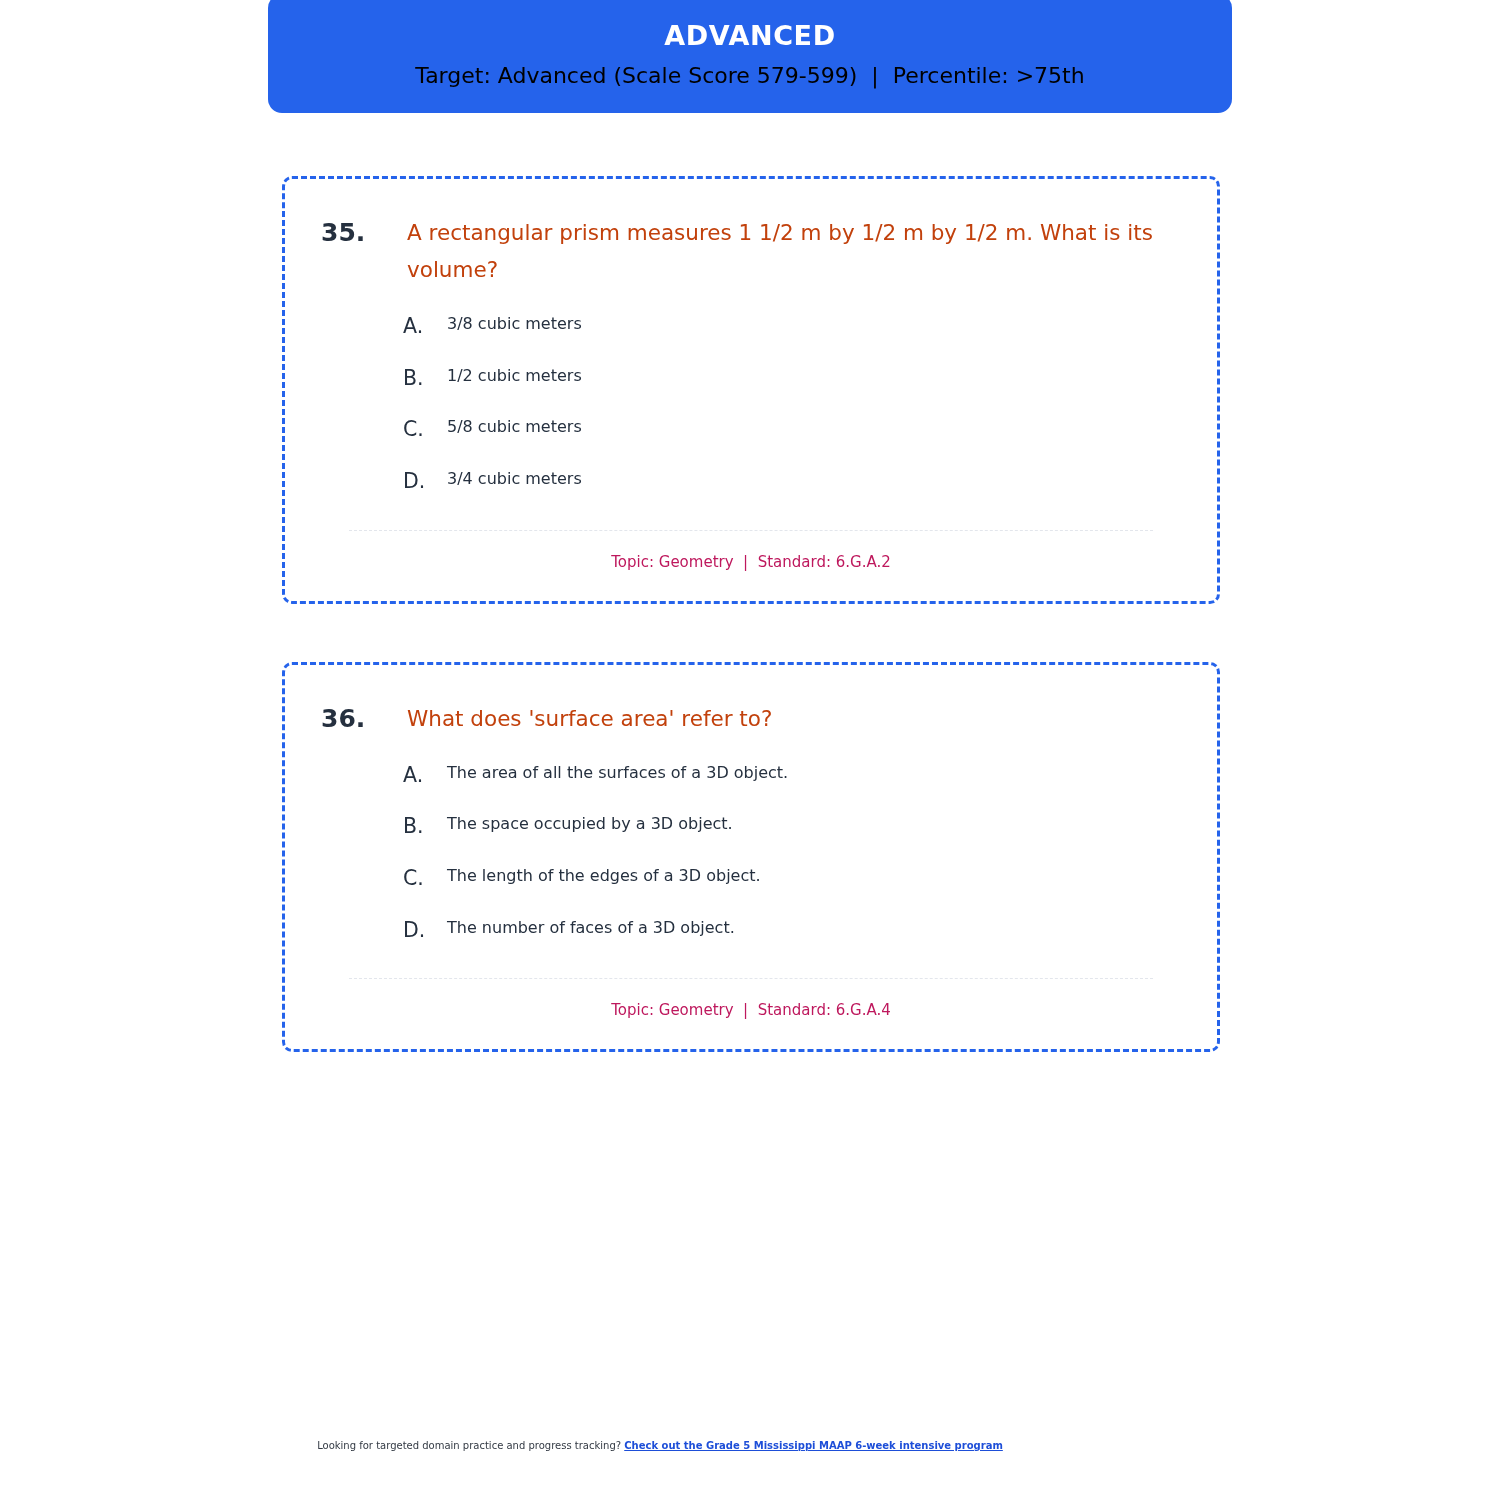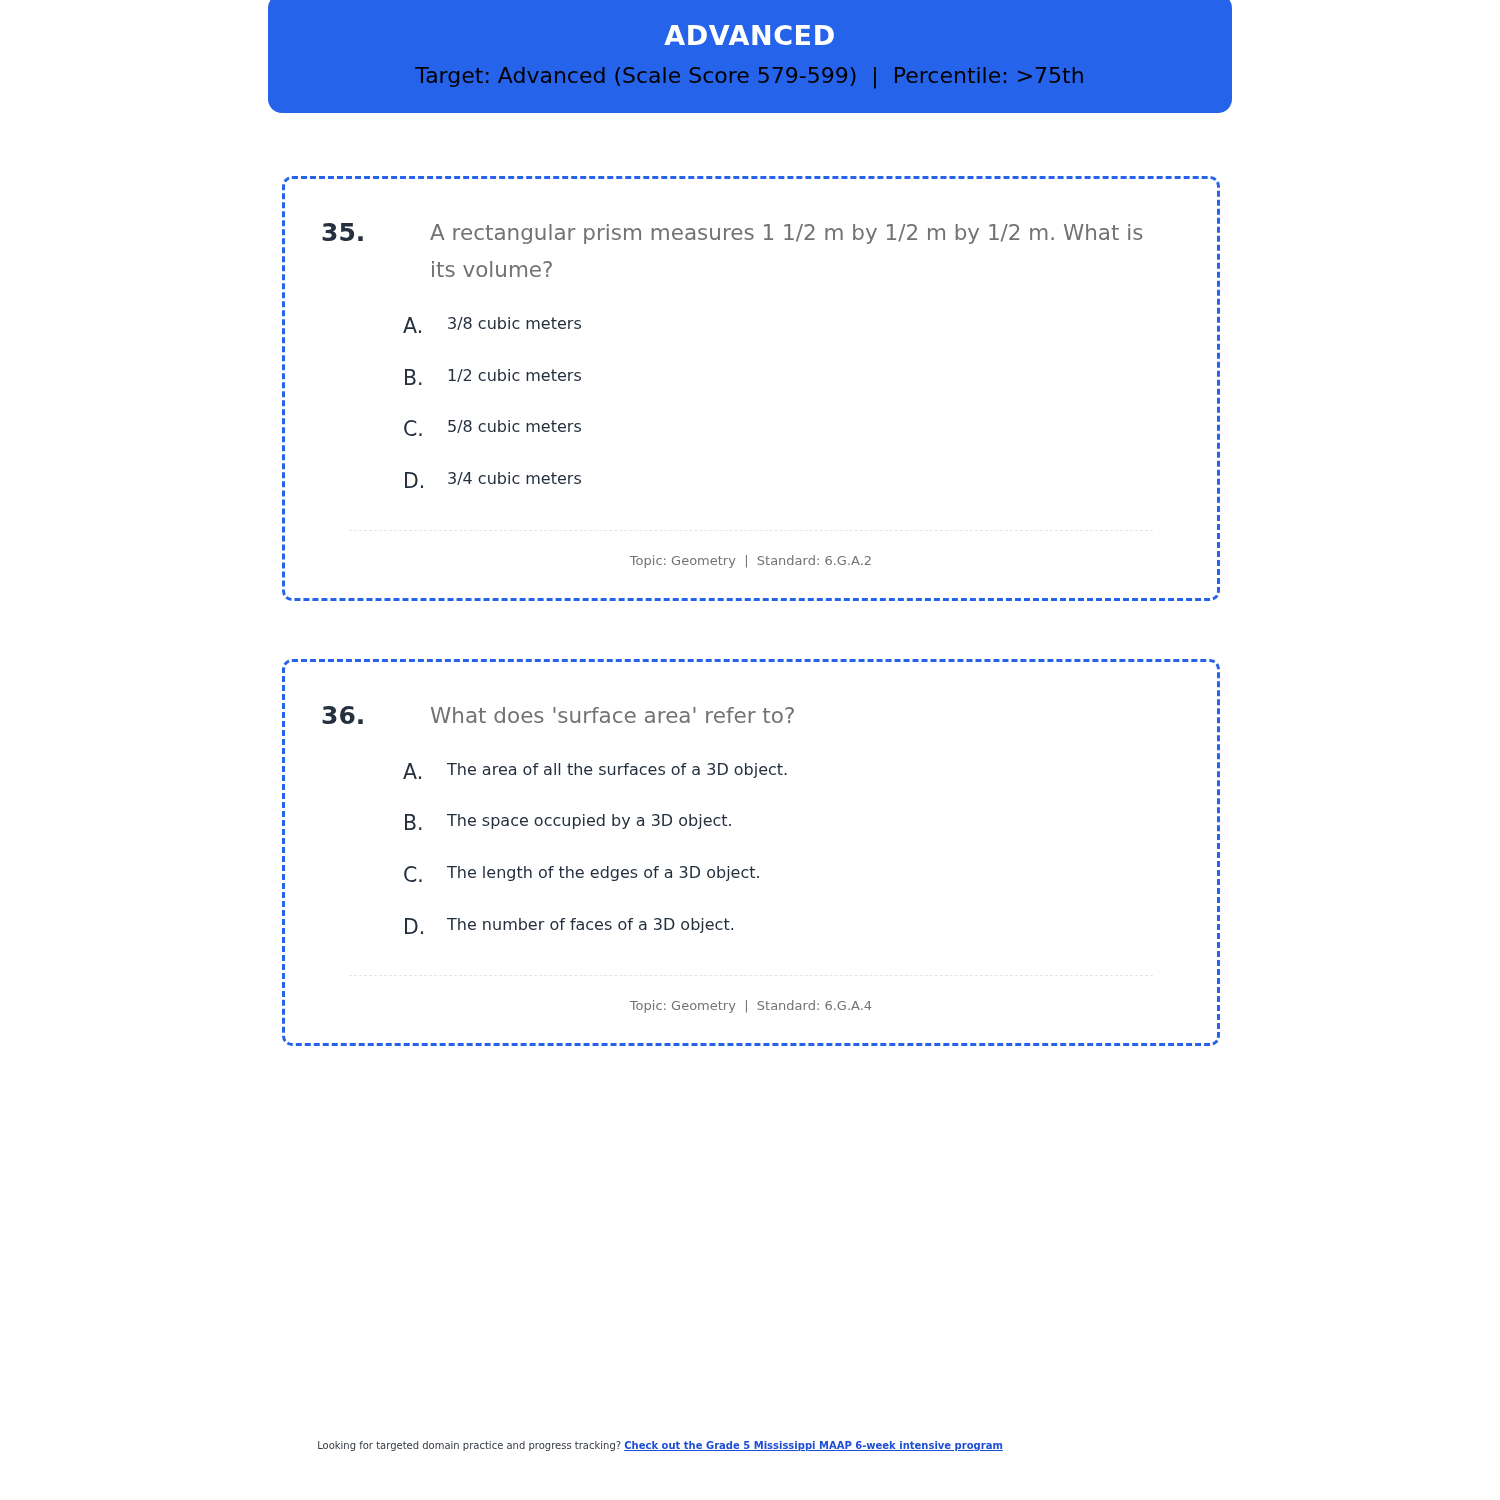--- a/index.html
+++ b/index.html
@@ -73,25 +73,24 @@
   .q-num {
     font-size: 25px;
     font-weight: bold;
     color: #25303f;
     width: 86px;
     flex: 0 0 86px;
     line-height: 1.45;
   }
   .q-text {
     font-size: 21.5px;
-    color: #737373;
+    color: #c2410c;
     line-height: 1.72;
     flex: 1 1 auto;
     padding-right: 10px;
-    margin-left: 23px;
   }
 
   .options {
     margin-top: 24px;
     padding-left: 82px;
   }
   .option {
     display: flex;
     align-items: flex-start;
     margin-bottom: 24px;
@@ -112,22 +111,22 @@
   }
 
   .q-divider {
     margin: 34px 28px 0 28px;
     border: 0;
     border-top: 1px dashed #e3e6ec;
     height: 0;
   }
   .q-meta {
     text-align: center;
-    font-size: 13px;
-    color: #737373;
+    font-size: 15px;
+    color: #be185d;
     padding: 22px 0 12px 0;
     white-space: pre;
   }
 
   
   .footer {
     position: absolute;
     left: 0;
     right: 0;
     top: 1438px;

